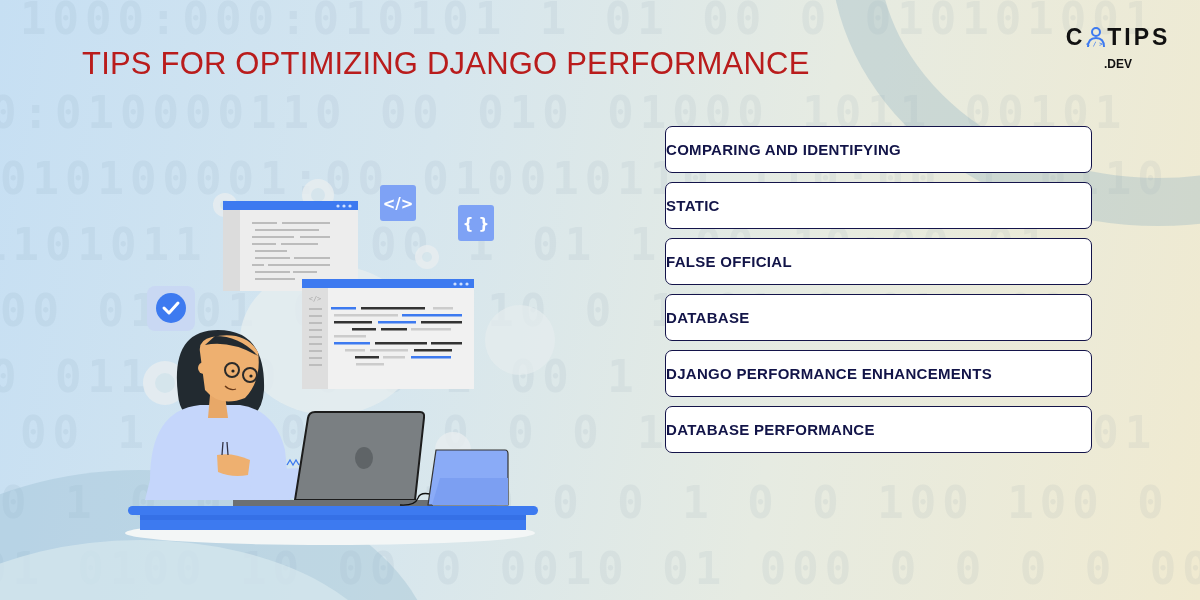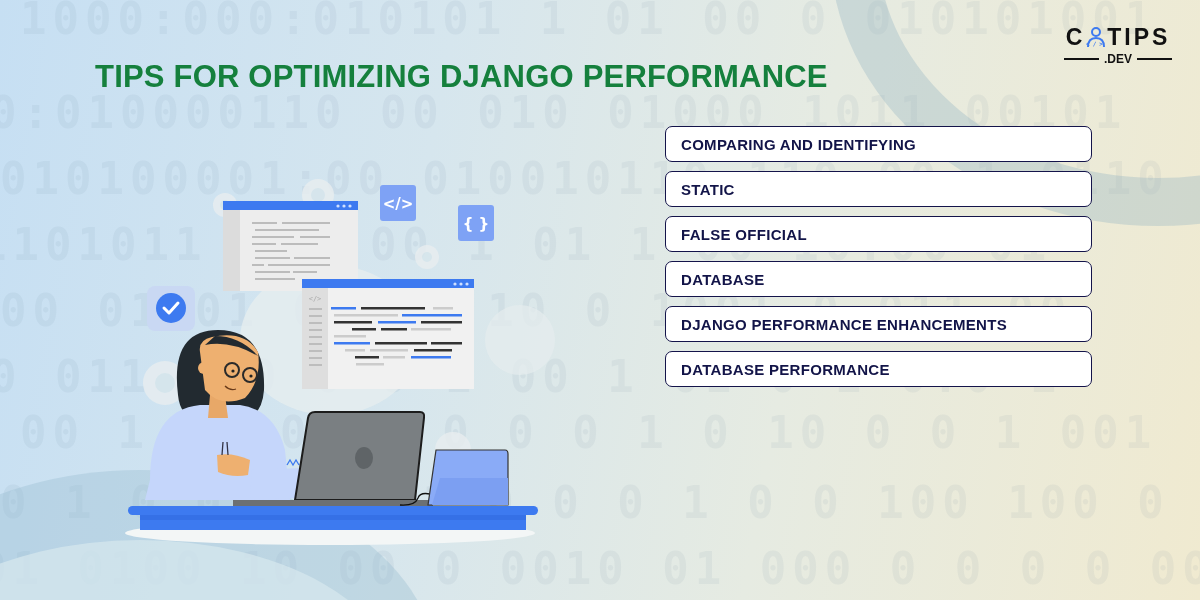--- a/index.html
+++ b/index.html
@@ -8,30 +8,30 @@
     background:linear-gradient(100deg,#c6dff3 0%,#d6e6ee 35%,#e6ebe2 65%,#f0ead0 100%);}
   .bg-layer{position:absolute;inset:0;overflow:hidden;pointer-events:none;text-align:right;}
   .binary{position:absolute;font-family:"DejaVu Sans Mono",monospace;font-size:44px;font-weight:bold;
     letter-spacing:6px;color:rgba(80,110,140,0.07);white-space:nowrap;line-height:66px;}
   .arc-top{position:absolute;left:830px;top:-330px;width:560px;height:460px;border-radius:50%;
     border:48px solid rgba(150,180,195,0.35);}
   .arc-bottom{position:absolute;left:-160px;top:470px;width:600px;height:420px;border-radius:50%;
     background:rgba(150,185,205,0.35);}
   .arc-bottom2{position:absolute;left:-120px;top:540px;width:520px;height:300px;border-radius:50%;
     background:rgba(215,232,238,0.7);}
-  .title{position:absolute;left:80px;top:44px;font-size:31px;font-weight:bold;color:#15803d;
-    letter-spacing:0.2px;margin:15px;}
+  .title{position:absolute;left:80px;top:44px;font-size:31px;font-weight:normal;color:#b91c1c;
+    letter-spacing:0.2px;margin:2px;}
   .logo{position:absolute;left:1064px;top:24px;width:108px;text-align:center;}
   .logo-main{font-size:23px;font-weight:bold;color:#111;letter-spacing:3px;line-height:26px;display:flex;justify-content:center;align-items:center;}
   .logo-o{display:inline-block;width:20px;height:22px;position:relative;margin:0 1px;}
-  .logo-sub{display:flex;align-items:center;gap:5px;font-size:12px;font-weight:bold;color:#111;margin-top:2px;}
+  .logo-sub{display:flex;align-items:center;gap:5px;font-size:12px;font-weight:bold;color:#111;margin-top:2px;flex-direction:column;}
   .logo-sub .line{flex:1;height:2px;background:#111;}
   .tips{position:absolute;left:665px;top:126px;width:427px;}
-  .tip{box-sizing:border-box;height:36px;margin-bottom:9px;border:1.5px solid #14144a;border-radius:7px;
-    background:#fff;display:flex;align-items:center;padding-left:15px;cursor:pointer;}
+  .tip{box-sizing:border-box;height:47px;margin-bottom:9px;border:1.5px solid #14144a;border-radius:7px;
+    background:#fff;display:flex;align-items:center;padding-left:0;cursor:pointer;}
   .tip span{font-size:15px;font-weight:bold;color:#121448;letter-spacing:0.3px;}
   .illus{position:absolute;left:0;top:0;width:600px;height:600px;}
 </style>
 </head>
 <body>
 
 <div class="bg-layer">
   <div class="binary" style="left:20px;top:-14px;">1000:000:010101  1 01 00 0 010101001</div>
   <div class="binary" style="left:-10px;top:80px;">0:010000110  00  010  01000 1011 00101</div>
   <div class="binary" style="left:0px;top:146px;">010100001:00   010010110 110:00 1 0110</div>

